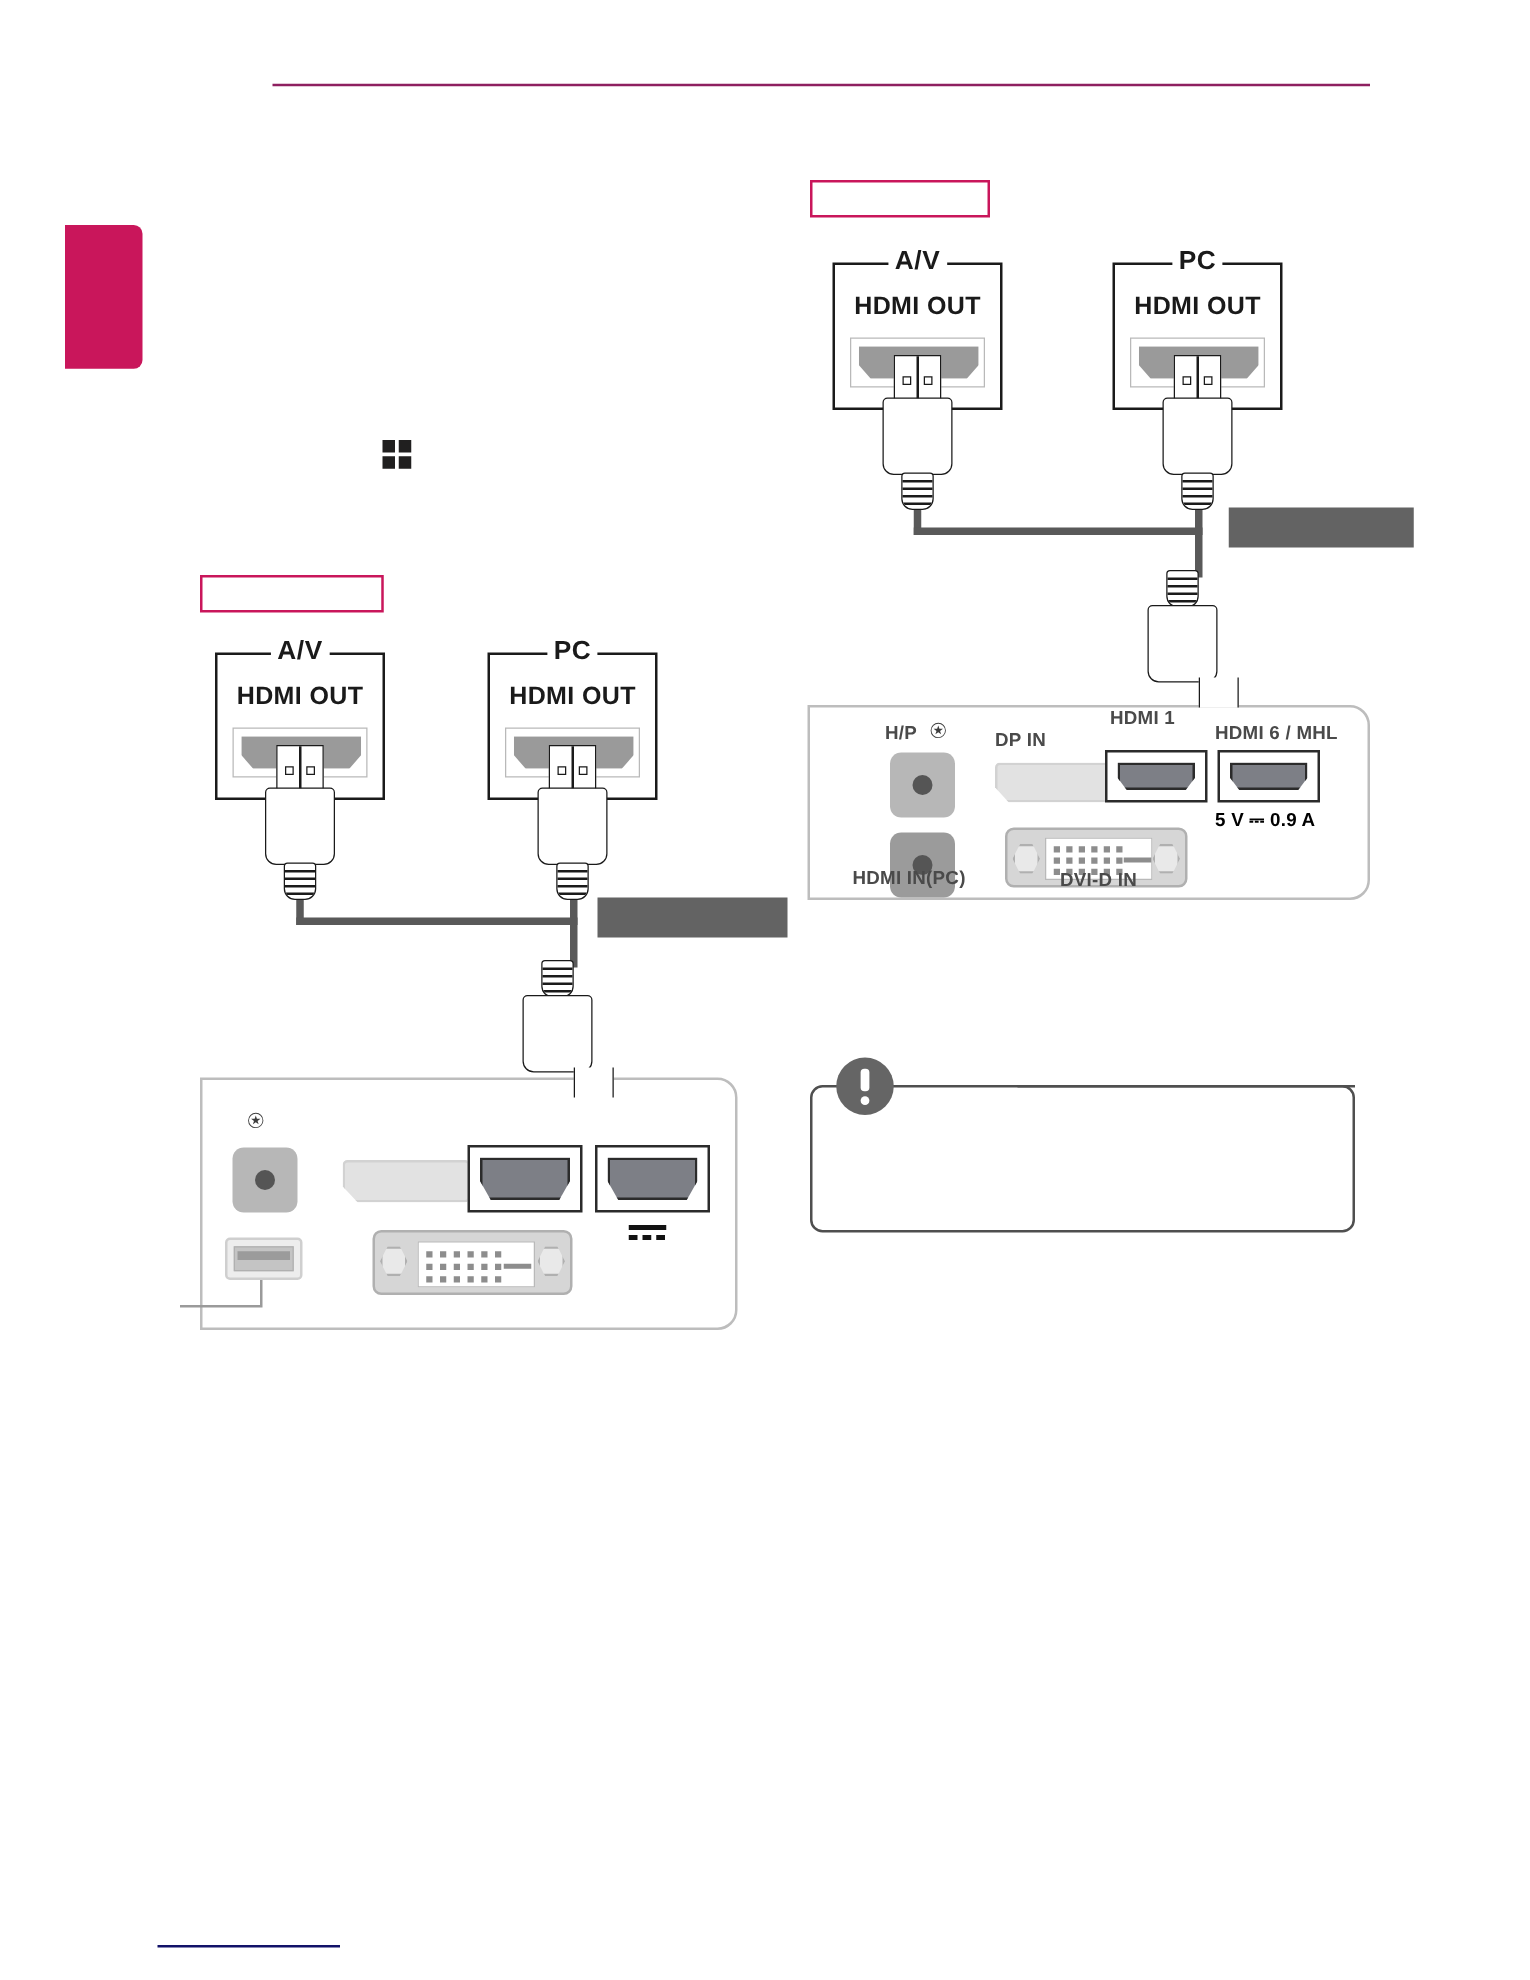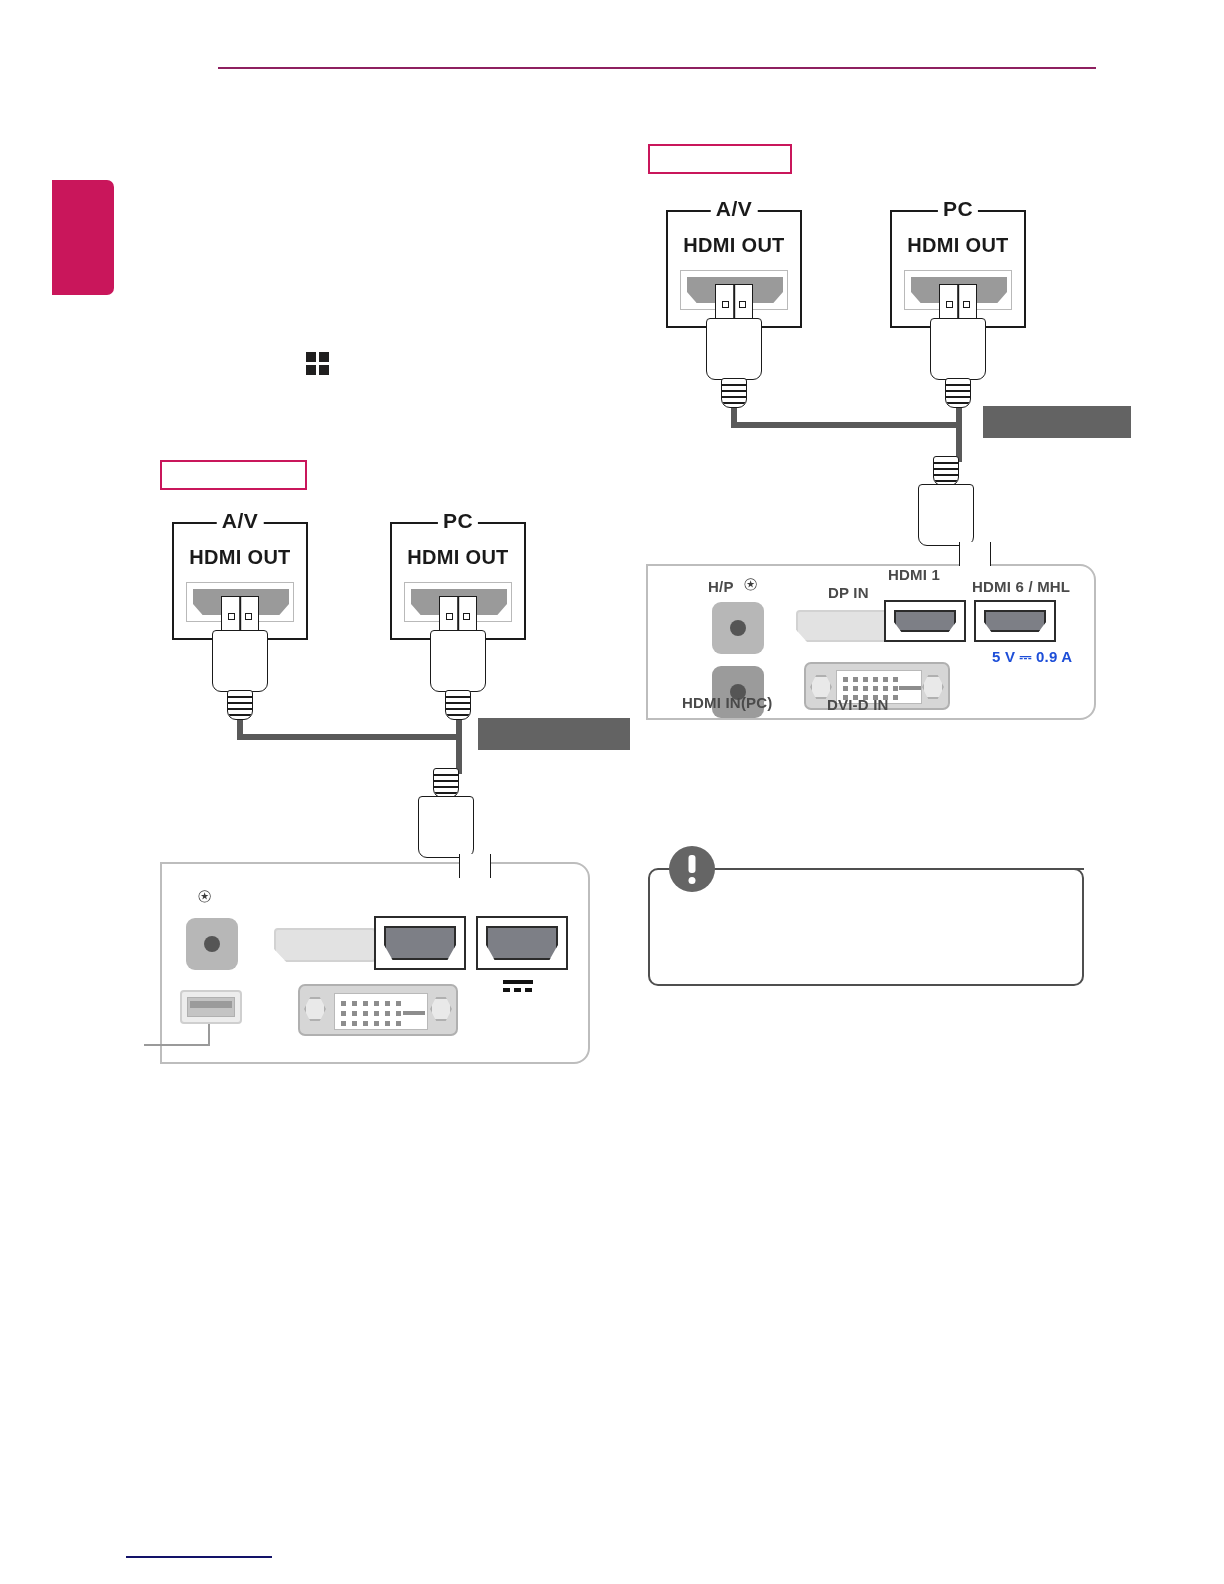--- a/index.html
+++ b/index.html
@@ -291,33 +291,33 @@
   <div class="plug-body" style="left:946px;top:484px;"></div>
   <div style="position:absolute;left:959px;top:542px;width:32px;height:24px;
               border-left:1.8px solid #1a1a1a;border-right:1.8px solid #1a1a1a;
               background:#fff;box-sizing:border-box;z-index:6;"></div>
 
   <div class="panel" style="left:646px;top:564px;width:450px;height:156px;">
     <span class="hp-glyph" style="left:96px;top:8px;">⍟</span>
     <div class="port-label" style="left:60px;top:12px;">H/P</div>
     <div class="jack" style="left:64px;top:36px;"></div>
 
-    <div class="port-label" style="left:180px;top:18px;">DP IN</div>
+    <div class="port-label" style="left:148px;top:18px;">DP IN</div>
     <div class="dp-port" style="left:148px;top:44px;"></div>
 
     <div class="port-label" style="left:240px;top:0;">HDMI 1</div>
     <div class="hdmi-port" style="left:236px;top:34px;width:82px;height:42px;">
       <div class="mouth"></div>
     </div>
 
     <div class="port-label" style="left:324px;top:12px;">HDMI 6 / MHL</div>
     <div class="hdmi-port" style="left:326px;top:34px;width:82px;height:42px;">
       <div class="mouth"></div>
     </div>
-    <div class="port-label" style="left:344px;top:82px;font-size:15px;color:#1d4ed8;">5 V ⎓ 0.9 A</div>
+    <div class="port-label" style="left:324px;top:82px;font-size:15px;color:#000000;">5 V ⎓ 0.9 A</div>
 
     <div class="jack dark" style="left:64px;top:100px;"></div>
     <div class="port-label" style="left:34px;top:128px;">HDMI IN(PC)</div>
 
     <div class="dvi-port" style="left:156px;top:96px;">
       <div class="ear l"></div>
         <div class="ear r"></div>
       <div class="core">
         <i class="dvi-pin" style="left:6px;top:6px"></i>
           <i class="dvi-pin" style="left:16px;top:6px"></i>
@@ -333,21 +333,21 @@
           <i class="dvi-pin" style="left:56px;top:15px"></i>
         <i class="dvi-pin" style="left:6px;top:24px"></i>
           <i class="dvi-pin" style="left:16px;top:24px"></i>
         <i class="dvi-pin" style="left:26px;top:24px"></i>
           <i class="dvi-pin" style="left:36px;top:24px"></i>
         <i class="dvi-pin" style="left:46px;top:24px"></i>
           <i class="dvi-pin" style="left:56px;top:24px"></i>
         <i class="dvi-bar" style="left:62px;top:15px"></i>
       </div>
     </div>
-    <div class="port-label" style="left:179px;top:130px;">DVI-D IN</div>
+    <div class="port-label" style="left:200px;top:130px;">DVI-D IN</div>
   </div>
 
   <div class="red-box" style="left:160px;top:460px;width:143px;height:26px;">
     <div class="rb-text" style="line-height:22px;"></div>
   </div>
 
   <div class="dev" style="left:172px;top:510px;width:136px;height:132px;">
     <div class="frame"></div>
     <div class="cap">A/V</div>
     <div class="outlbl">HDMI OUT</div>

